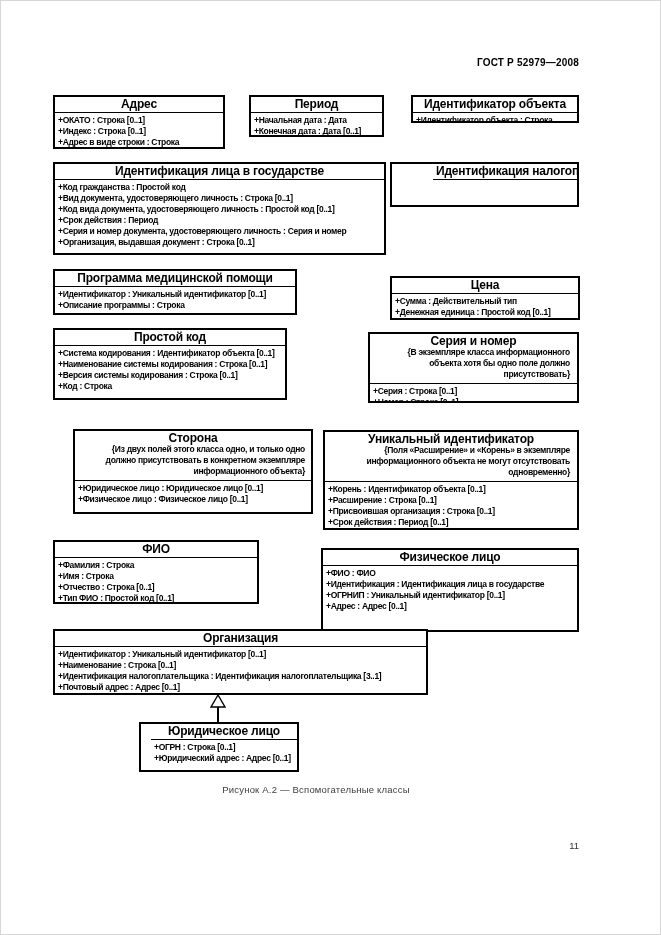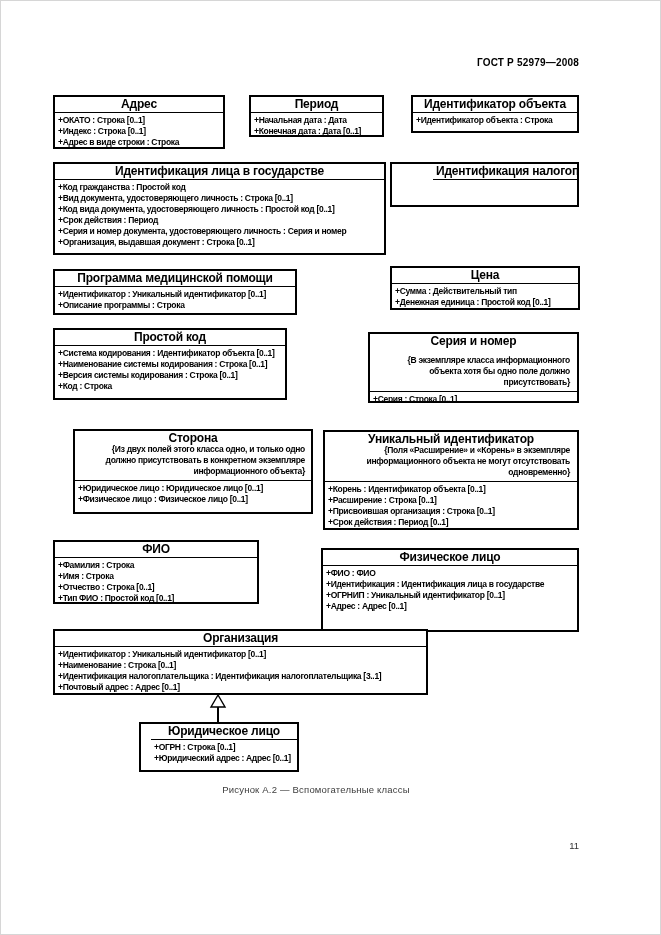--- a/index.html
+++ b/index.html
@@ -47,28 +47,28 @@
   .uml-attr {
     font-weight: bold;
     font-size: 8.5px;
     line-height: 11px;
     letter-spacing: -0.3px;
     white-space: nowrap;
   }
   
   #box-adres         { left: 52px;  top: 94px;  width: 172px; height: 54px; }
   #box-period        { left: 248px; top: 94px;  width: 135px; height: 42px; }
-  #box-object-id     { left: 410px; top: 94px;  width: 168px; height: 38px; }
+  #box-object-id     { left: 410px; top: 94px;  width: 168px; height: 28px; }
   #box-person-state  { left: 52px;  top: 161px; width: 333px; height: 93px; }
   #box-taxpayer      { left: 389px; top: 161px; width: 189px; height: 45px; padding-left: 41px; }
   #box-med-program   { left: 52px;  top: 268px; width: 244px; height: 46px; }
-  #box-price         { left: 389px; top: 265px; width: 190px; height: 44px; }
+  #box-price         { left: 389px; top: 275px; width: 190px; height: 44px; }
   #box-simple-code   { left: 52px;  top: 327px; width: 234px; height: 72px; }
   #box-series-number { left: 367px; top: 331px; width: 211px; height: 71px; }
-  #box-series-number .uml-constraint { padding: 0 4px 1px 14px; margin-top: 8px; }
+  #box-series-number .uml-constraint { padding: 0 4px 1px 14px; }
   #box-storona       { left: 52px;  top: 428px; width: 240px; height: 85px; margin-left: 20px; }
   #box-storona .uml-constraint { padding: 0 3px 1px 6px; }
   #box-unique-id     { left: 322px; top: 429px; width: 256px; height: 100px; }
   #box-unique-id .uml-constraint { padding: 0 4px 1px 34px; }
   #box-fio           { left: 52px;  top: 539px; width: 206px; height: 64px; }
   #box-individual    { left: 320px; top: 547px; width: 258px; height: 84px; }
   #box-organization  { left: 52px;  top: 628px; width: 375px; height: 66px; }
   #box-juridical     { left: 138px; top: 721px; width: 160px; height: 50px; padding-left: 10px; }
 
   #gen-arrow { position: absolute; left: 205px; top: 693px; }

